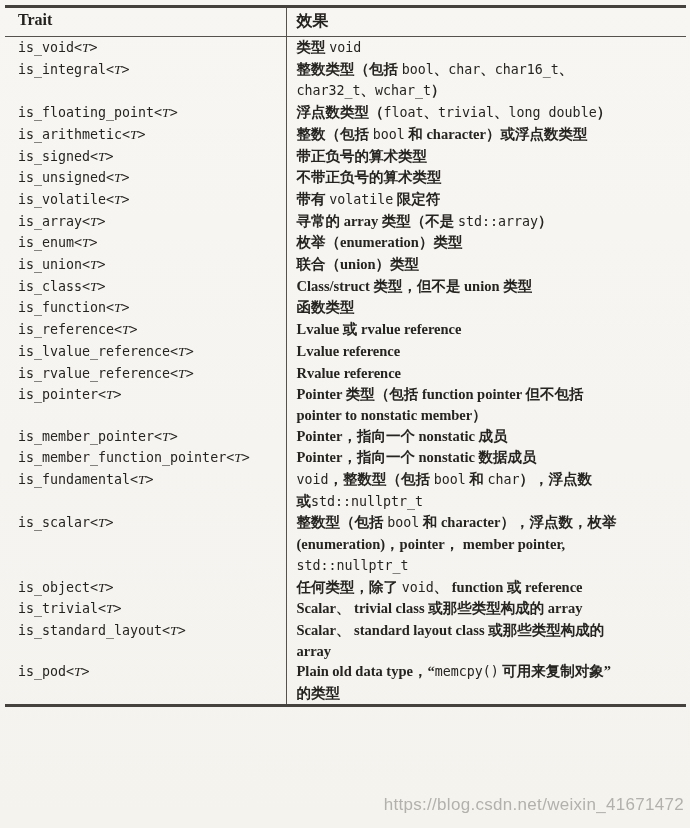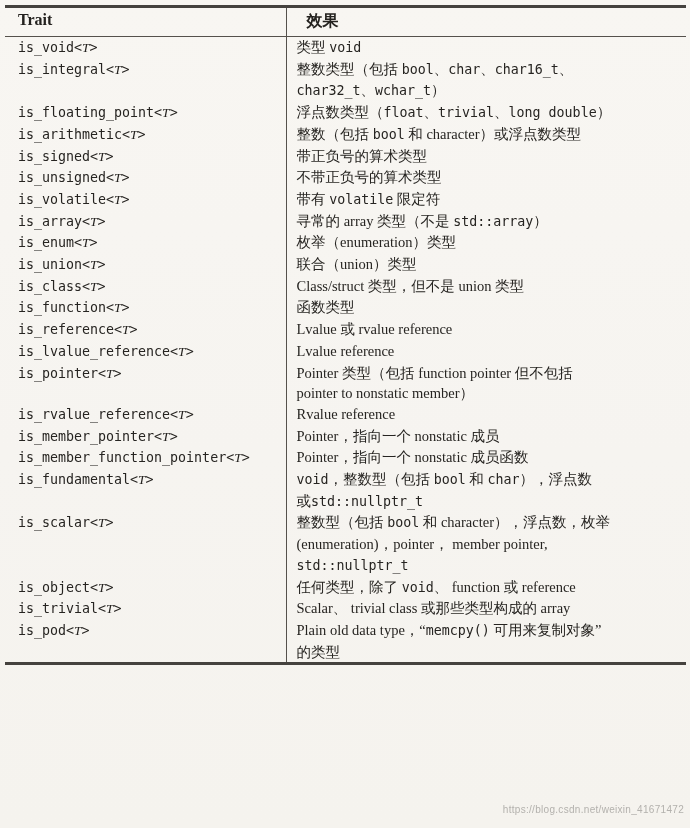--- a/index.html
+++ b/index.html
@@ -22,50 +22,50 @@
   }
   col.c1{width:281px;}
   col.c2{width:400px;}
   th,td{vertical-align:top;padding:0;}
   thead th{
     text-align:left;font-weight:bold;font-size:16px;
     height:23px;padding:3px 0 2px 13px;
     border-bottom:1.5px solid #55514c;
     color:#24221f;
   }
-  thead th.h2{padding-left:20px;}
+  thead th.h2{padding-left:10px;}
   td.trait{
     border-right:1.2px solid #55514c;
     padding:0 0 0 13px;
     font-family:"DejaVu Sans Mono","Liberation Mono",monospace;
     font-size:13.5px;
     line-height:20.7px;
     white-space:nowrap;
     overflow:hidden;
   }
   th.h1{border-right:1.2px solid #55514c;}
   td.effect{
     padding:0 2px 0 10px;
     font-size:14.5px;
     line-height:20.7px;
   }
   .code{
     font-family:"DejaVu Sans Mono","Liberation Mono",monospace;
     font-size:13.3px;
   }
-  .txt{font-family:"Liberation Serif","DejaVu Serif",serif;}
+  .txt{font-family:"Liberation Serif","DejaVu Serif",serif;font-weight:bold;}
   .tp{
     font-family:"Liberation Serif","DejaVu Serif",serif;
     font-style:italic;font-size:13.5px;
   }
   .watermark{
     position:absolute;
     right:6px;bottom:13px;
     font-family:"Liberation Sans","DejaVu Sans",sans-serif;
-    font-size:10px;
+    font-size:17px;
     color:#a3a19d;
     opacity:0.8;
     letter-spacing:0.3px;
     pointer-events:none;
   }
 </style>
 </head>
 <body>
 
 <div class="page">
@@ -131,51 +131,55 @@
         </tr>
         <tr>
           <td class="trait"><span class="code">is_reference&lt;</span><span class="tp">T</span><span class="code">&gt;</span></td>
           <td class="effect"><span class="txt">Lvalue 或 rvalue reference</span></td>
         </tr>
         <tr>
           <td class="trait"><span class="code">is_lvalue_reference&lt;</span><span class="tp">T</span><span class="code">&gt;</span></td>
           <td class="effect"><span class="txt">Lvalue reference</span></td>
         </tr>
         <tr>
+          <td class="trait"><span class="code">is_rvalue_reference&lt;</span><span class="tp">T</span><span class="code">&gt;</span></td>
+          <td class="effect"><span class="txt">Rvalue reference</span></td>
+        </tr>
+        <tr>
           <td class="trait"><span class="code">is_pointer&lt;</span><span class="tp">T</span><span class="code">&gt;</span></td>
           <td class="effect"><span class="txt">Pointer 类型（包括 function pointer 但不包括</span><br><span class="txt">pointer to nonstatic member）</span></td>
-        </tr>
-        <tr>
-          <td class="trait"><span class="code">is_rvalue_reference&lt;</span><span class="tp">T</span><span class="code">&gt;</span></td>
-          <td class="effect"><span class="txt">Rvalue reference</span></td>
         </tr>
         <tr>
           <td class="trait"><span class="code">is_member_pointer&lt;</span><span class="tp">T</span><span class="code">&gt;</span></td>
           <td class="effect"><span class="txt">Pointer，指向一个 nonstatic 成员</span></td>
         </tr>
         <tr>
           <td class="trait"><span class="code">is_member_function_pointer&lt;</span><span class="tp">T</span><span class="code">&gt;</span></td>
-          <td class="effect"><span class="txt">Pointer，指向一个 nonstatic 成员函数</span></td>
+          <td class="effect"><span class="txt">Pointer，指向一个 nonstatic 数据成员</span></td>
         </tr>
         <tr>
           <td class="trait"><span class="code">is_fundamental&lt;</span><span class="tp">T</span><span class="code">&gt;</span></td>
           <td class="effect"><span class="code">void</span><span class="txt">，整数型（包括 </span><span class="code">bool</span><span class="txt"> 和 </span><span class="code">char</span><span class="txt">），浮点数</span><br><span class="txt">或</span><span class="code">std::nullptr_t</span></td>
         </tr>
         <tr>
           <td class="trait"><span class="code">is_scalar&lt;</span><span class="tp">T</span><span class="code">&gt;</span></td>
           <td class="effect"><span class="txt">整数型（包括 </span><span class="code">bool</span><span class="txt"> 和 character），浮点数，枚举</span><br><span class="txt">(enumeration)，pointer， member pointer,</span><br><span class="code">std::nullptr_t</span></td>
         </tr>
         <tr>
           <td class="trait"><span class="code">is_object&lt;</span><span class="tp">T</span><span class="code">&gt;</span></td>
           <td class="effect"><span class="txt">任何类型，除了 </span><span class="code">void</span><span class="txt">、 function 或 reference</span></td>
         </tr>
         <tr>
           <td class="trait"><span class="code">is_trivial&lt;</span><span class="tp">T</span><span class="code">&gt;</span></td>
           <td class="effect"><span class="txt">Scalar、 trivial class 或那些类型构成的 array</span></td>
         </tr>
         <tr>
+          <td class="trait"><span class="code">is_standard_layout&lt;</span><span class="tp">T</span><span class="code">&gt;</span></td>
+          <td class="effect"><span class="txt">Scalar、 standard layout class 或那些类型构成的</span><br><span class="txt">array</span></td>
+        </tr>
+        <tr>
           <td class="trait"><span class="code">is_pod&lt;</span><span class="tp">T</span><span class="code">&gt;</span></td>
           <td class="effect"><span class="txt">Plain old data type，“</span><span class="code">memcpy()</span><span class="txt"> 可用来复制对象”</span><br><span class="txt">的类型</span></td>
         </tr>
       </tbody>
   </table>
   <div class="watermark">https://blog.csdn.net/weixin_41671472</div>
 </div>
 
 </body></html>

